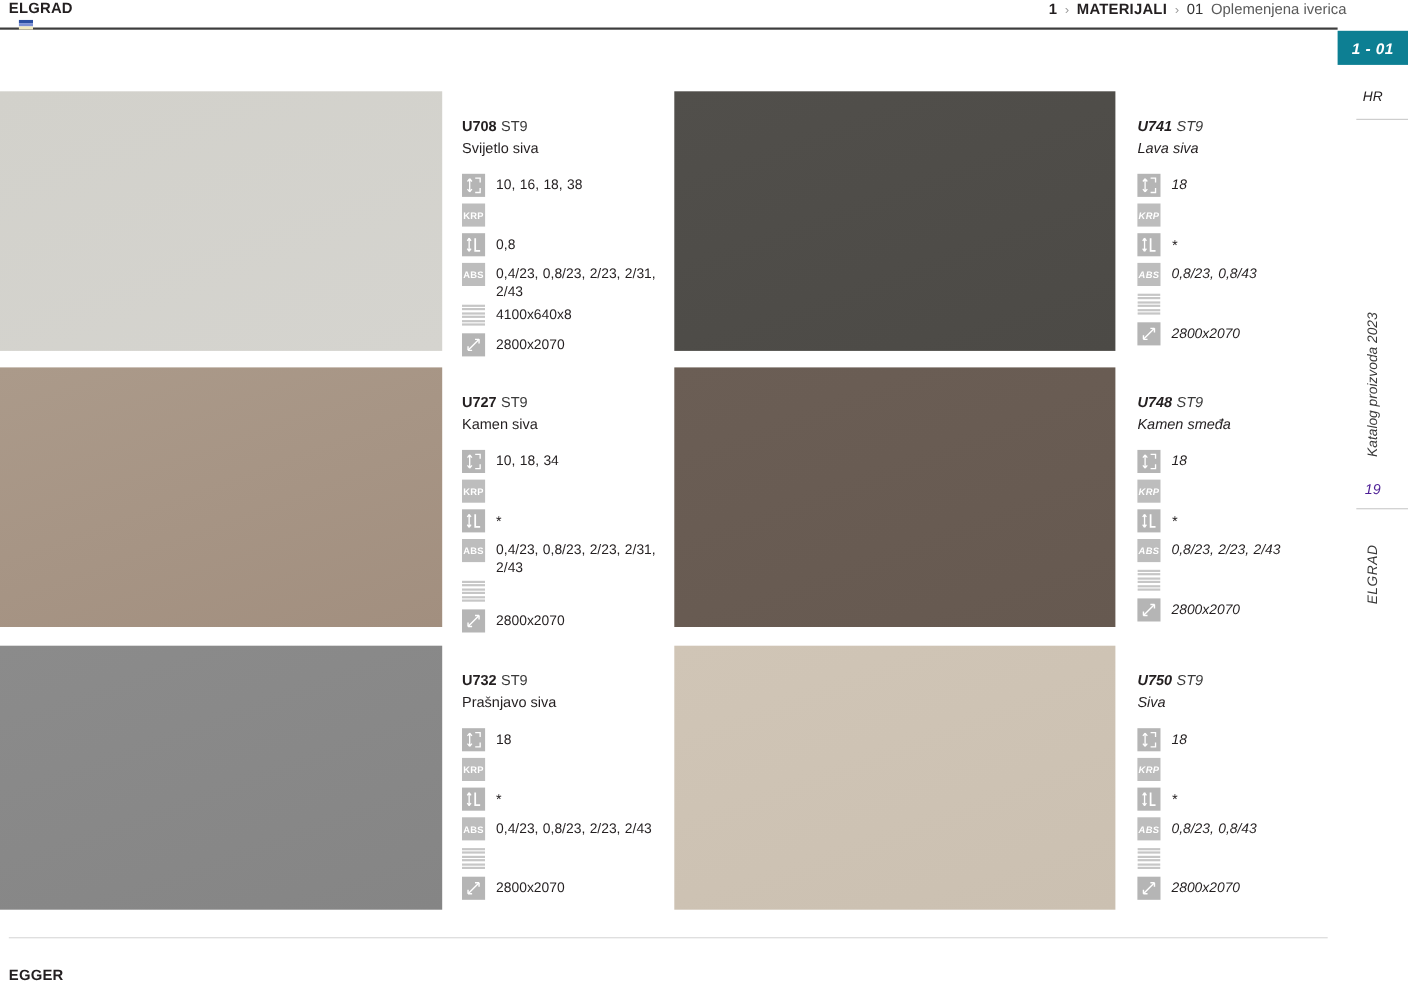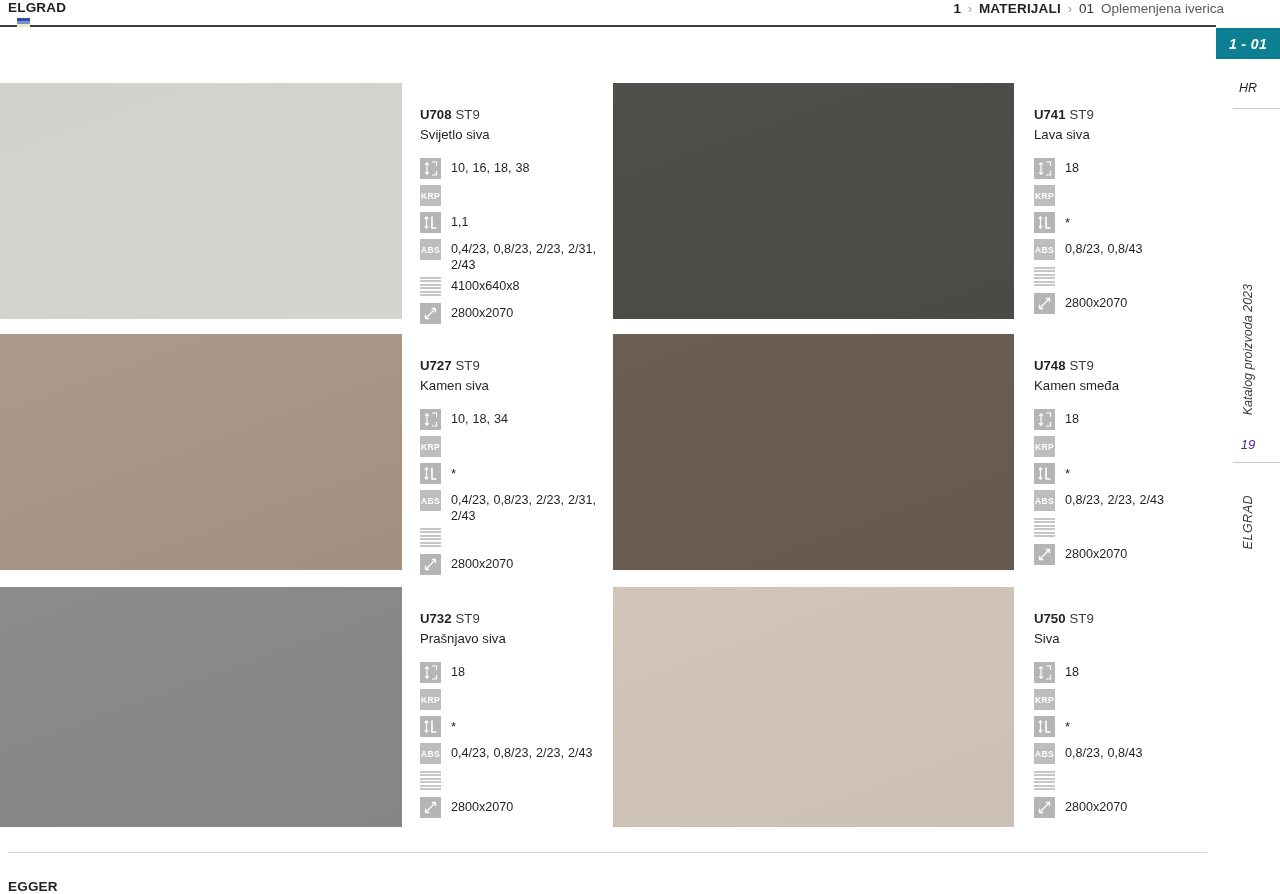--- a/index.html
+++ b/index.html
@@ -82,21 +82,21 @@
   #rail-vertical-brand span {
     writing-mode: vertical-rl; transform: rotate(180deg);
     font-size: 12.5px; color: #3a3a3a; letter-spacing: .5px; white-space: nowrap;
   }
 
   
   #grid { position: absolute; left: 0; top: 83px; width: 1216px; }
   .row { position: relative; width: 1216px; }
   .card { position: absolute; top: 0; }
   .card.left  { left: 0px;   width: 608px; }
-  .card.right { left: 613px; width: 603px; }
+  .card.right { left: 613px; width: 603px; font-style: italic; }
 
   .swatch { position: absolute; left: 0; top: 0; }
   .card.left  .swatch { width: 402px; }
   .card.right .swatch { width: 401px; }
 
   .info { position: absolute; top: -2px; margin-top: 26px; }
   .card.left  .info { left: 420px; width: 188px; }
   .card.right .info { left: 1034px - 613px; }
   .card.right .info { left: 421px; width: 182px; }
 
@@ -206,21 +206,21 @@
                 </span>
                 <div class="spec-val"></div>
               </div>
               <div class="spec">
                 <span class="spec-icon">
                   <svg width="21" height="21" viewBox="0 0 21 21">
                     <path d="M6.5 4.5 L6.5 16.5 M6.5 4.5 L4.8 7 M6.5 4.5 L8.2 7 M6.5 16.5 L4.8 14 M6.5 16.5 L8.2 14" stroke="#ffffff" stroke-width="1.2" fill="none"></path>
                     <path d="M12 4.5 L12 16 L16.5 16" stroke="#ffffff" stroke-width="1.6" fill="none"></path>
                   </svg>
                 </span>
-                <div class="spec-val">1,1</div>
+                <div class="spec-val">0,8</div>
               </div>
               <div class="spec">
                 <span class="spec-icon muted">
                   <span class="txt">ABS</span>
                 </span>
                 <div class="spec-val">0,4/23, 0,8/23, 2/23, 2/31, 2/43</div>
               </div>
               <div class="spec">
                 <span class="spec-icon pattern">
                   <span class="pattern-grid">

